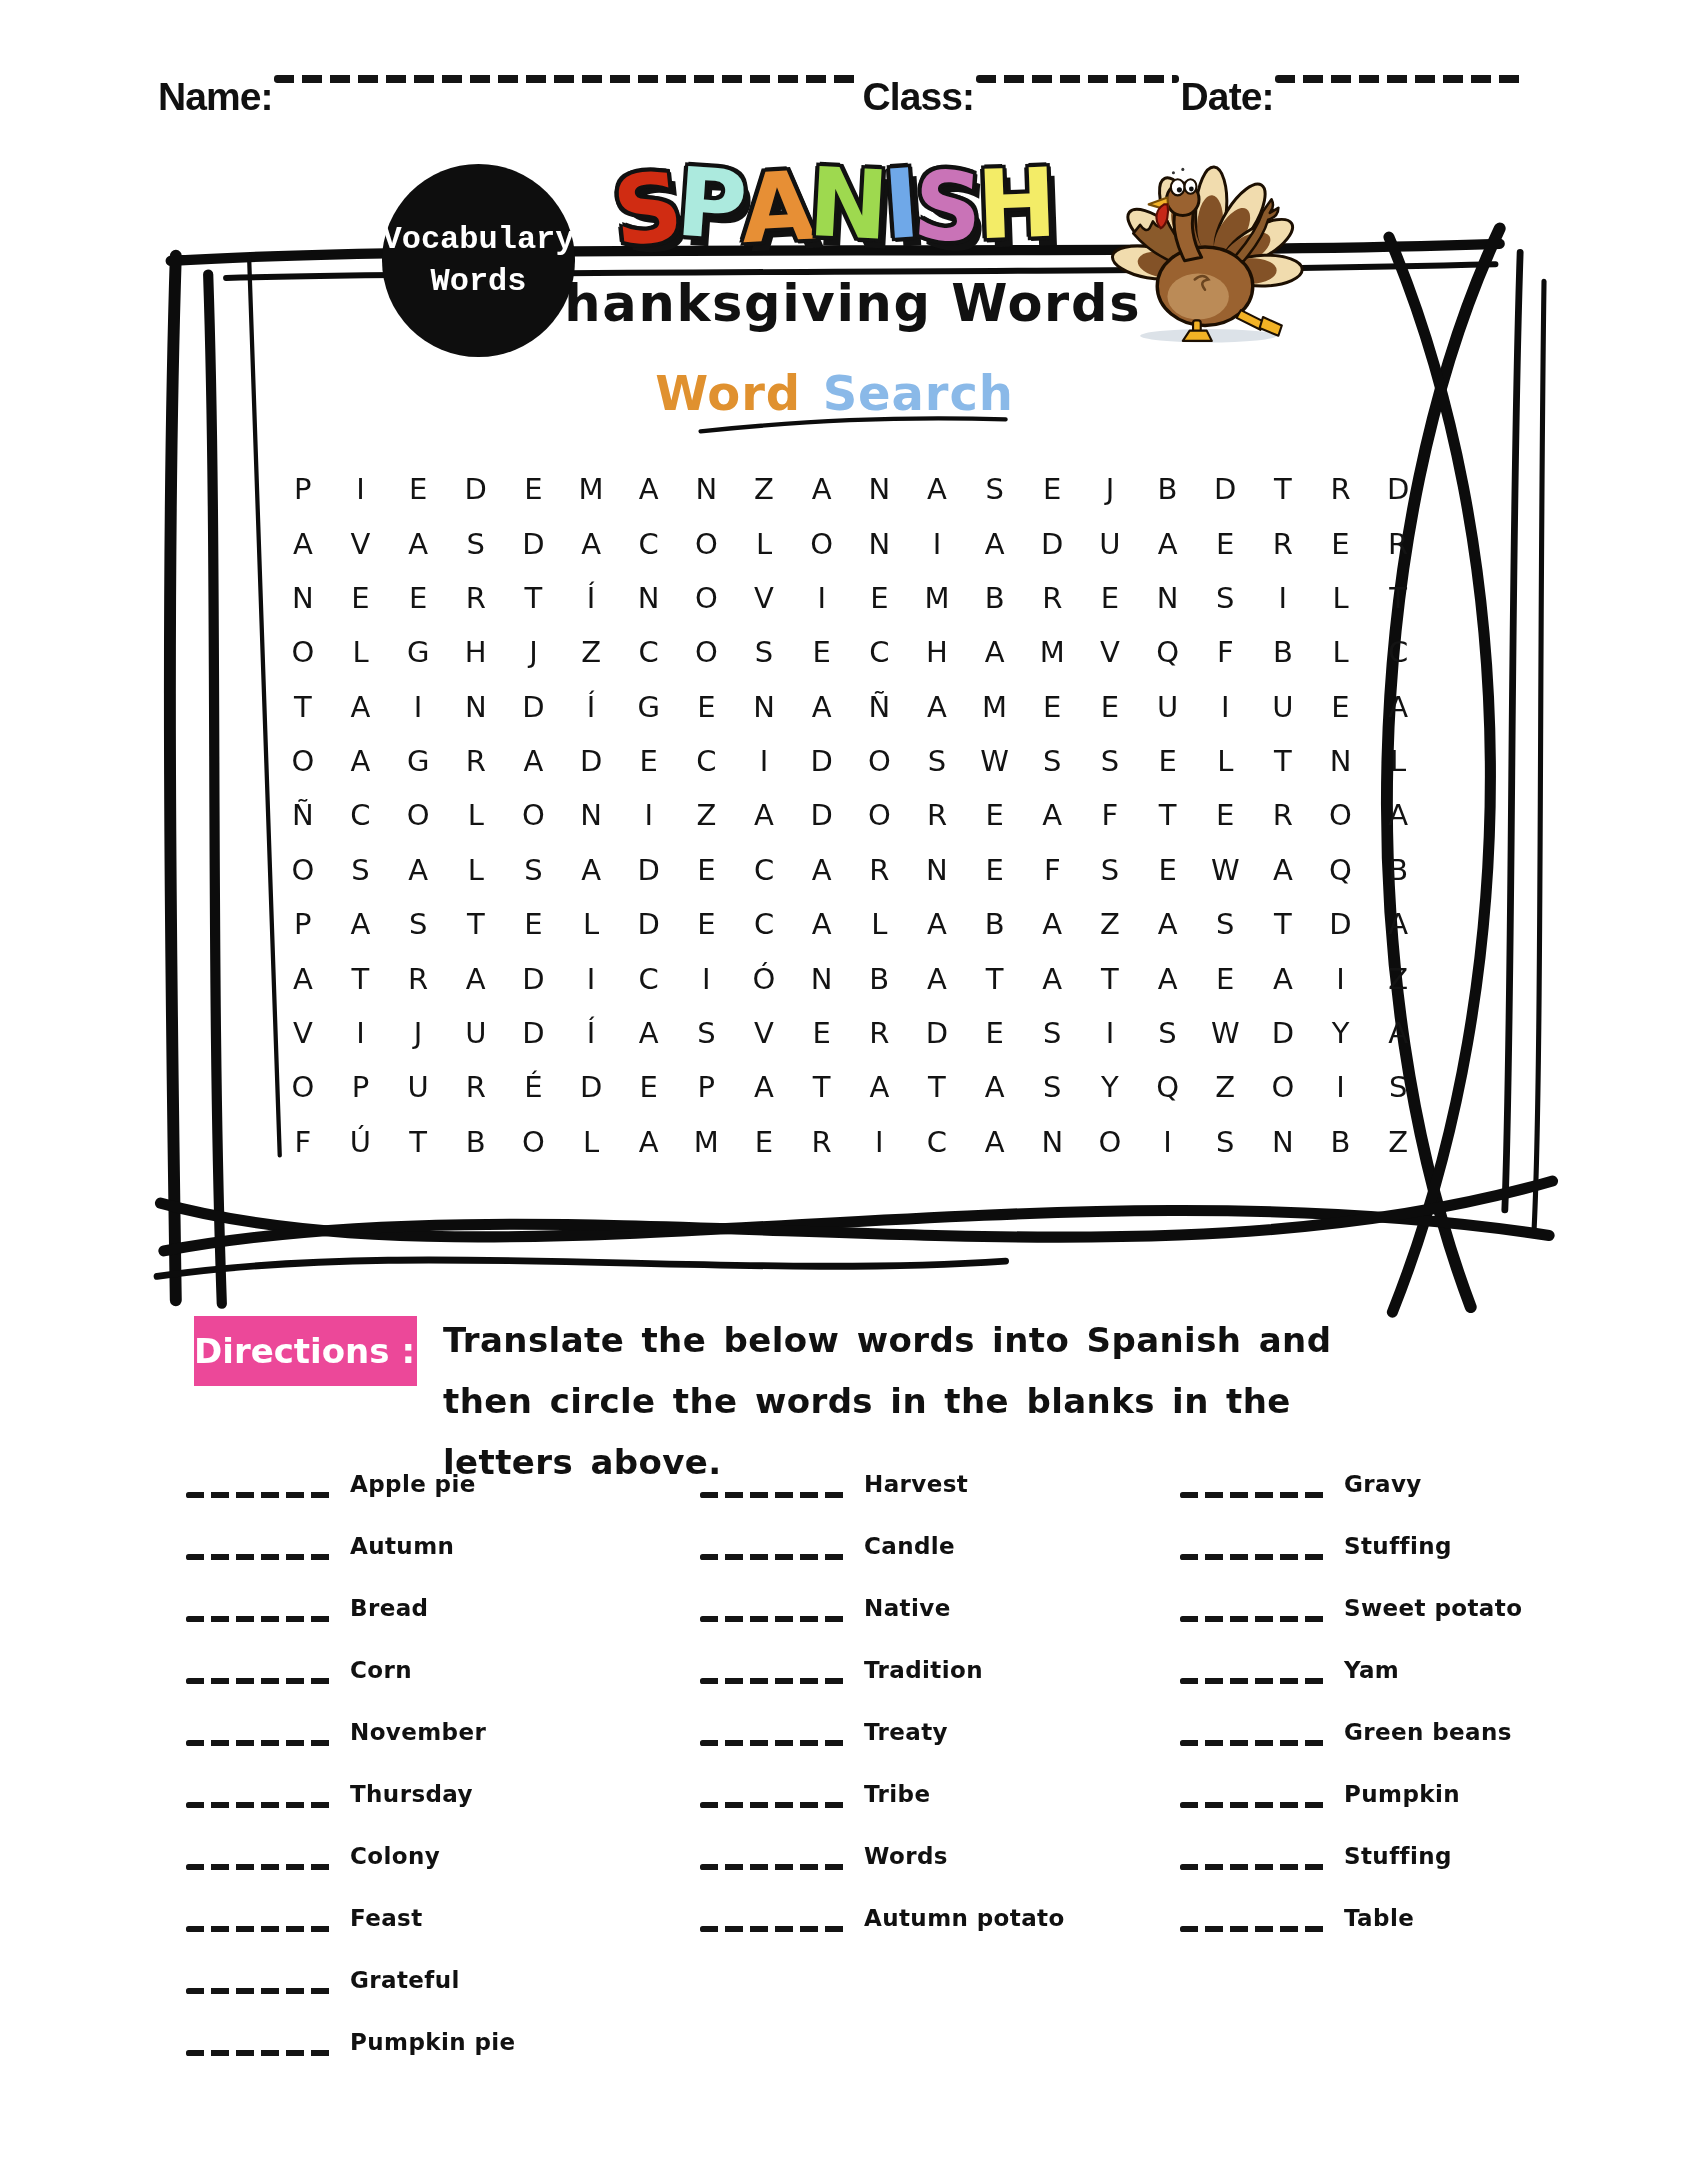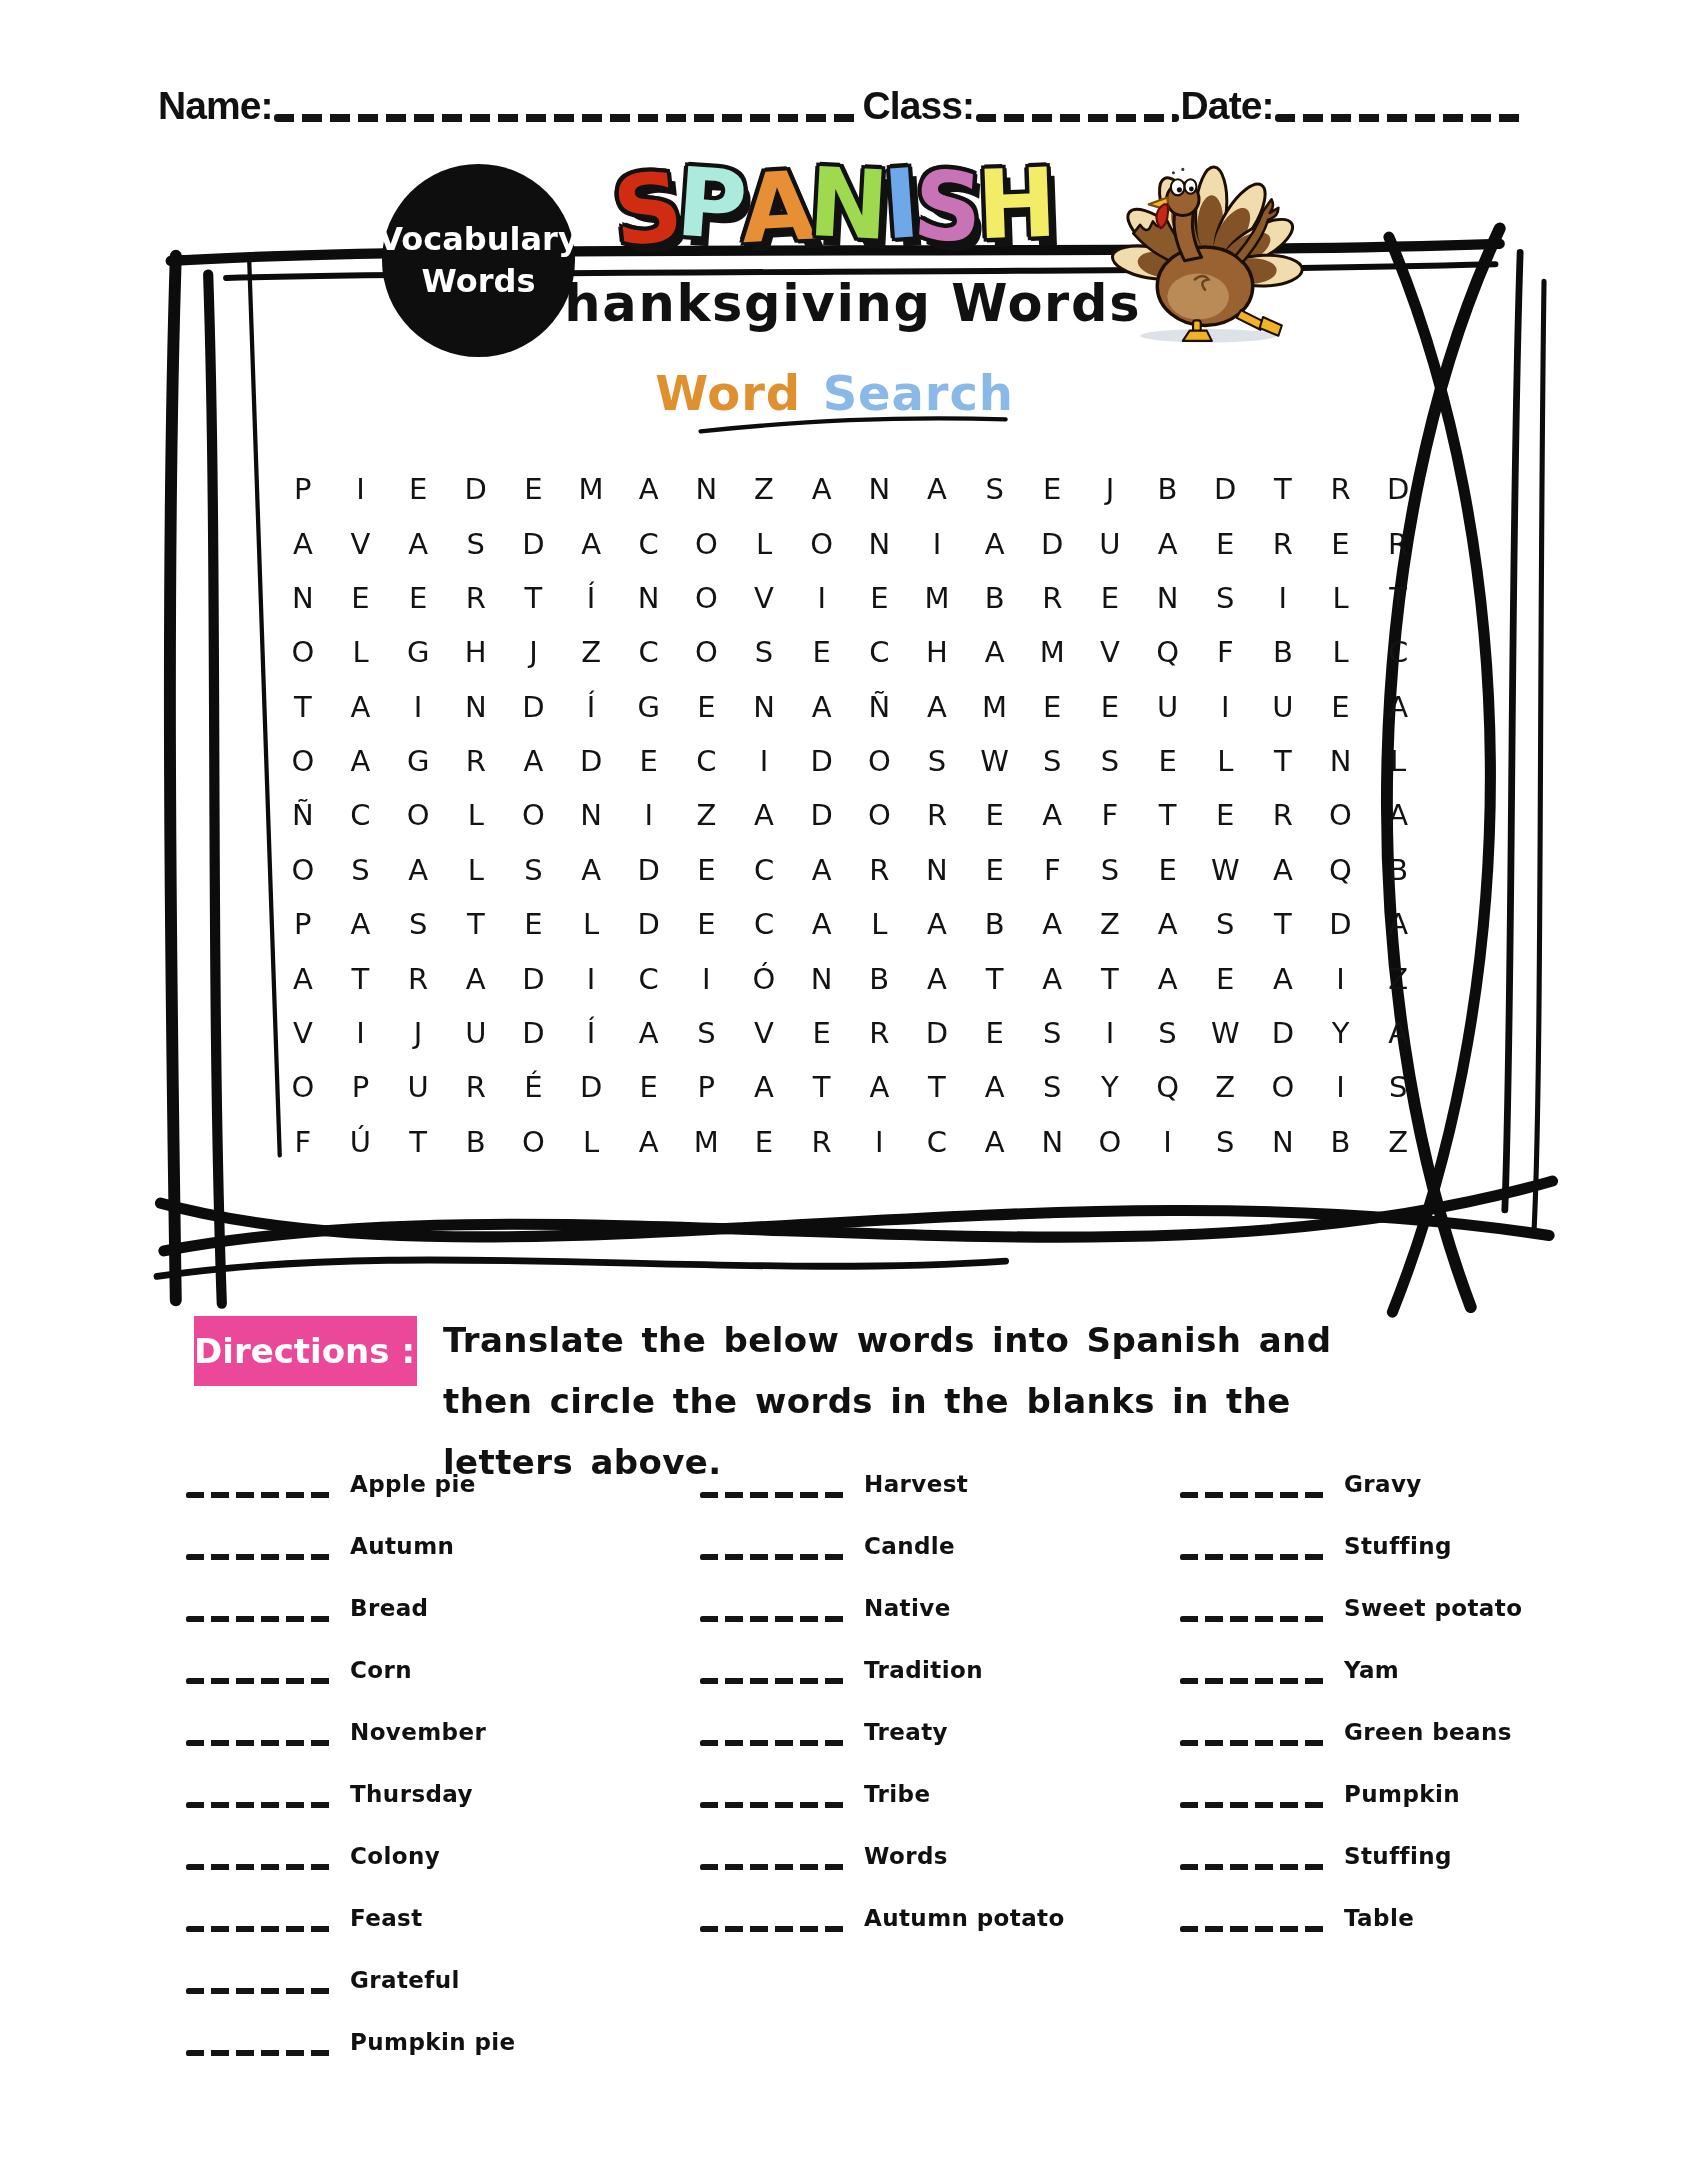--- a/index.html
+++ b/index.html
@@ -5,39 +5,40 @@
   * { margin:0; padding:0; box-sizing:border-box; }
   html,body { background:#ffffff; }
   #page {
     position:relative; width:1685px; height:2181px; background:#ffffff;
     font-family:"DejaVu Sans", sans-serif; color:#111; overflow:hidden;
   }
 
   
   .header-line {
     position:absolute; left:158px; top:75px; width:1368px; height:53px;
-    display:flex; align-items:flex-end;
+    display:flex; 
     font-family:"Liberation Sans", sans-serif;
     font-weight:bold; font-size:39px; letter-spacing:-0.9px; white-space:nowrap;
   }
   .hdr-dash {
     height:7.7px; margin:0 1.7px 6px 1.7px; border-radius:3.4px;
     background:repeating-linear-gradient(90deg,#141414 0 20.4px,transparent 20.4px 28px);
   }
   .dash-name { flex:1 1 auto; }
   .dash-class { width:203px; }
   .dash-date { width:249px; }
 
   
   .badge {
     position:absolute; left:382px; top:164px; width:193px; height:193px;
     background:#0e0e0e; border-radius:50%;
     display:flex; flex-direction:column; align-items:center; justify-content:center;
     color:#fff; font-size:32px; font-weight:bold; line-height:1.3; text-align:center;
     z-index:5;
+    font-family:Liberation Mono, monospace;
   }
 
   
   .spanish {
     position:absolute; left:558px; top:152px; width:554px; height:128px;
     text-align:center; white-space:nowrap; z-index:4;
   }
   .sp-letter {
     display:inline-block; font-size:95px; font-weight:bold; line-height:1.1;
     margin:0 -2.6px;

